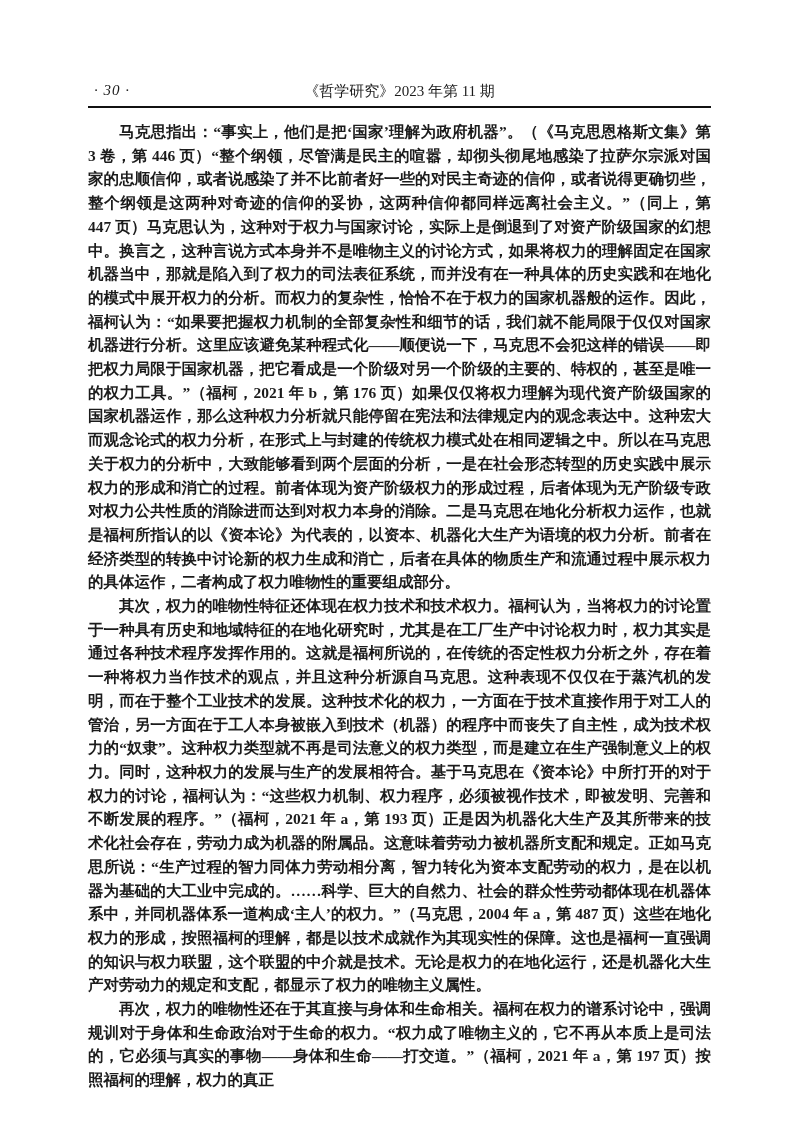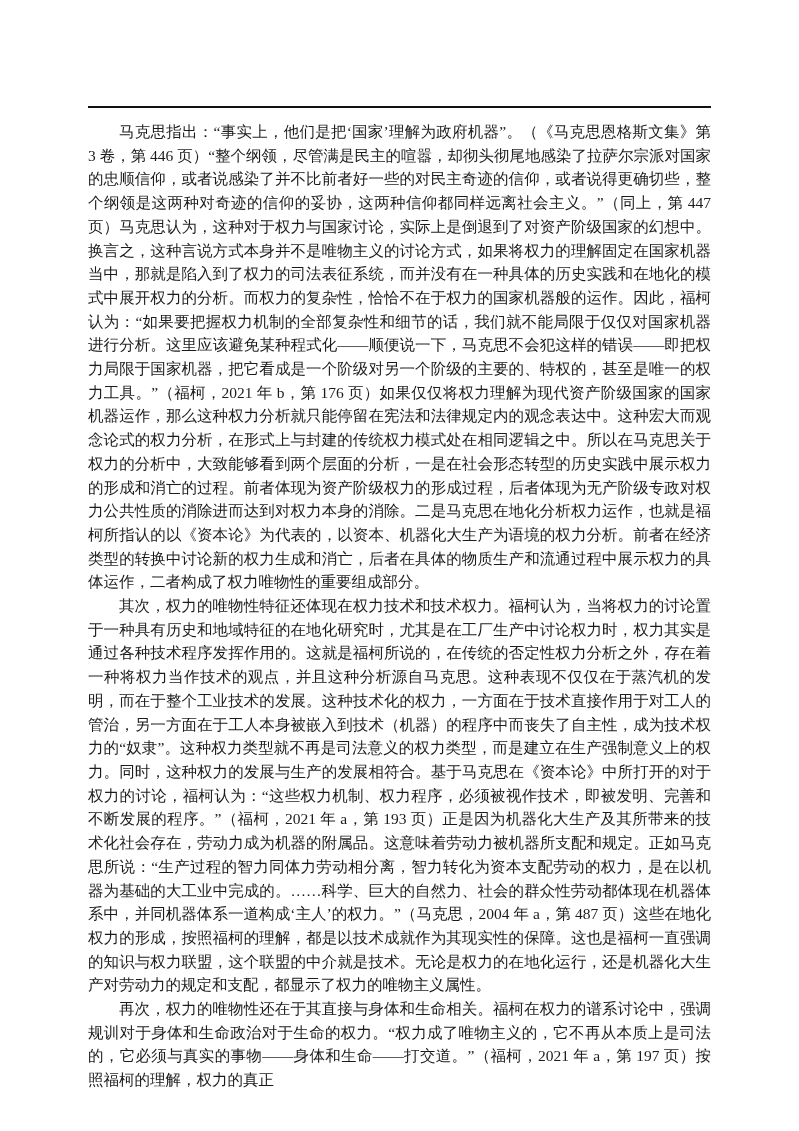--- a/index.html
+++ b/index.html
@@ -51,27 +51,31 @@
     position: absolute;
     top: 120px;
     left: 88px;
     width: 623px;
     font-size: 15.5px;
     line-height: 23.7px;
     text-align: justify;
     text-justify: inter-ideograph;
   }
   .article-body p { margin: 0; }
-  .article-body p.indent { text-indent: 2em; }
+  .article-body p.indent { text-indent: 2em; font-weight: bold; }
 </style>
 </head>
 <body>
 
 <div class="page">
 
+  <div class="page-header">
+    <span class="page-number">· 30 ·</span>
+    <span class="journal-issue">《哲学研究》2023 年第 11 期</span>
+  </div>
 
   <div class="header-rule"></div>
 
   <div class="article-body">
     <p class="indent">马克思指出：“事实上，他们是把‘国家’理解为政府机器”。（《马克思恩格斯文集》第 3 卷，第 446 页）“整个纲领，尽管满是民主的喧嚣，却彻头彻尾地感染了拉萨尔宗派对国家的忠顺信仰，或者说感染了并不比前者好一些的对民主奇迹的信仰，或者说得更确切些，整个纲领是这两种对奇迹的信仰的妥协，这两种信仰都同样远离社会主义。”（同上，第 447 页）马克思认为，这种对于权力与国家讨论，实际上是倒退到了对资产阶级国家的幻想中。换言之，这种言说方式本身并不是唯物主义的讨论方式，如果将权力的理解固定在国家机器当中，那就是陷入到了权力的司法表征系统，而并没有在一种具体的历史实践和在地化的模式中展开权力的分析。而权力的复杂性，恰恰不在于权力的国家机器般的运作。因此，福柯认为：“如果要把握权力机制的全部复杂性和细节的话，我们就不能局限于仅仅对国家机器进行分析。这里应该避免某种程式化——顺便说一下，马克思不会犯这样的错误——即把权力局限于国家机器，把它看成是一个阶级对另一个阶级的主要的、特权的，甚至是唯一的权力工具。”（福柯，2021 年 b，第 176 页）如果仅仅将权力理解为现代资产阶级国家的国家机器运作，那么这种权力分析就只能停留在宪法和法律规定内的观念表达中。这种宏大而观念论式的权力分析，在形式上与封建的传统权力模式处在相同逻辑之中。所以在马克思关于权力的分析中，大致能够看到两个层面的分析，一是在社会形态转型的历史实践中展示权力的形成和消亡的过程。前者体现为资产阶级权力的形成过程，后者体现为无产阶级专政对权力公共性质的消除进而达到对权力本身的消除。二是马克思在地化分析权力运作，也就是福柯所指认的以《资本论》为代表的，以资本、机器化大生产为语境的权力分析。前者在经济类型的转换中讨论新的权力生成和消亡，后者在具体的物质生产和流通过程中展示权力的具体运作，二者构成了权力唯物性的重要组成部分。</p>
     <p class="indent">其次，权力的唯物性特征还体现在权力技术和技术权力。福柯认为，当将权力的讨论置于一种具有历史和地域特征的在地化研究时，尤其是在工厂生产中讨论权力时，权力其实是通过各种技术程序发挥作用的。这就是福柯所说的，在传统的否定性权力分析之外，存在着一种将权力当作技术的观点，并且这种分析源自马克思。这种表现不仅仅在于蒸汽机的发明，而在于整个工业技术的发展。这种技术化的权力，一方面在于技术直接作用于对工人的管治，另一方面在于工人本身被嵌入到技术（机器）的程序中而丧失了自主性，成为技术权力的“奴隶”。这种权力类型就不再是司法意义的权力类型，而是建立在生产强制意义上的权力。同时，这种权力的发展与生产的发展相符合。基于马克思在《资本论》中所打开的对于权力的讨论，福柯认为：“这些权力机制、权力程序，必须被视作技术，即被发明、完善和不断发展的程序。”（福柯，2021 年 a，第 193 页）正是因为机器化大生产及其所带来的技术化社会存在，劳动力成为机器的附属品。这意味着劳动力被机器所支配和规定。正如马克思所说：“生产过程的智力同体力劳动相分离，智力转化为资本支配劳动的权力，是在以机器为基础的大工业中完成的。……科学、巨大的自然力、社会的群众性劳动都体现在机器体系中，并同机器体系一道构成‘主人’的权力。”（马克思，2004 年 a，第 487 页）这些在地化权力的形成，按照福柯的理解，都是以技术成就作为其现实性的保障。这也是福柯一直强调的知识与权力联盟，这个联盟的中介就是技术。无论是权力的在地化运行，还是机器化大生产对劳动力的规定和支配，都显示了权力的唯物主义属性。</p>
     <p class="indent">再次，权力的唯物性还在于其直接与身体和生命相关。福柯在权力的谱系讨论中，强调规训对于身体和生命政治对于生命的权力。“权力成了唯物主义的，它不再从本质上是司法的，它必须与真实的事物——身体和生命——打交道。”（福柯，2021 年 a，第 197 页）按照福柯的理解，权力的真正</p>
   </div>
 
 </div>

